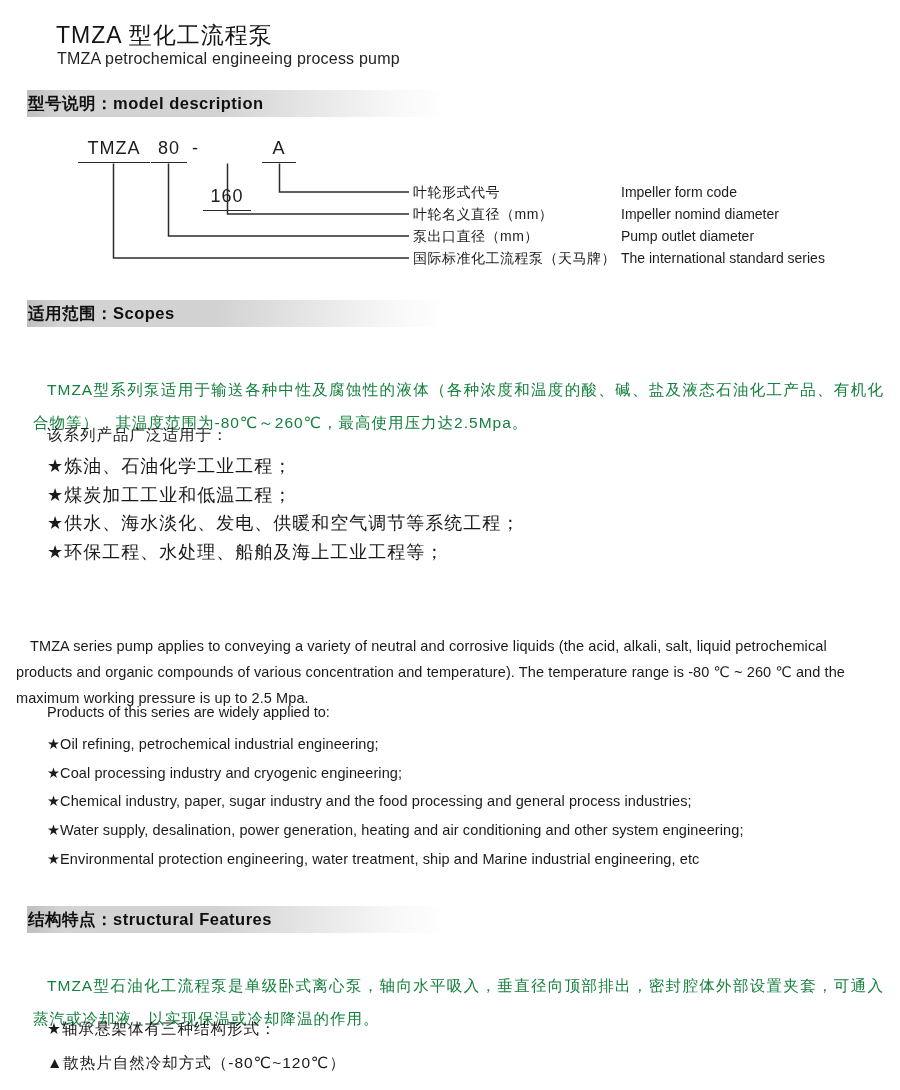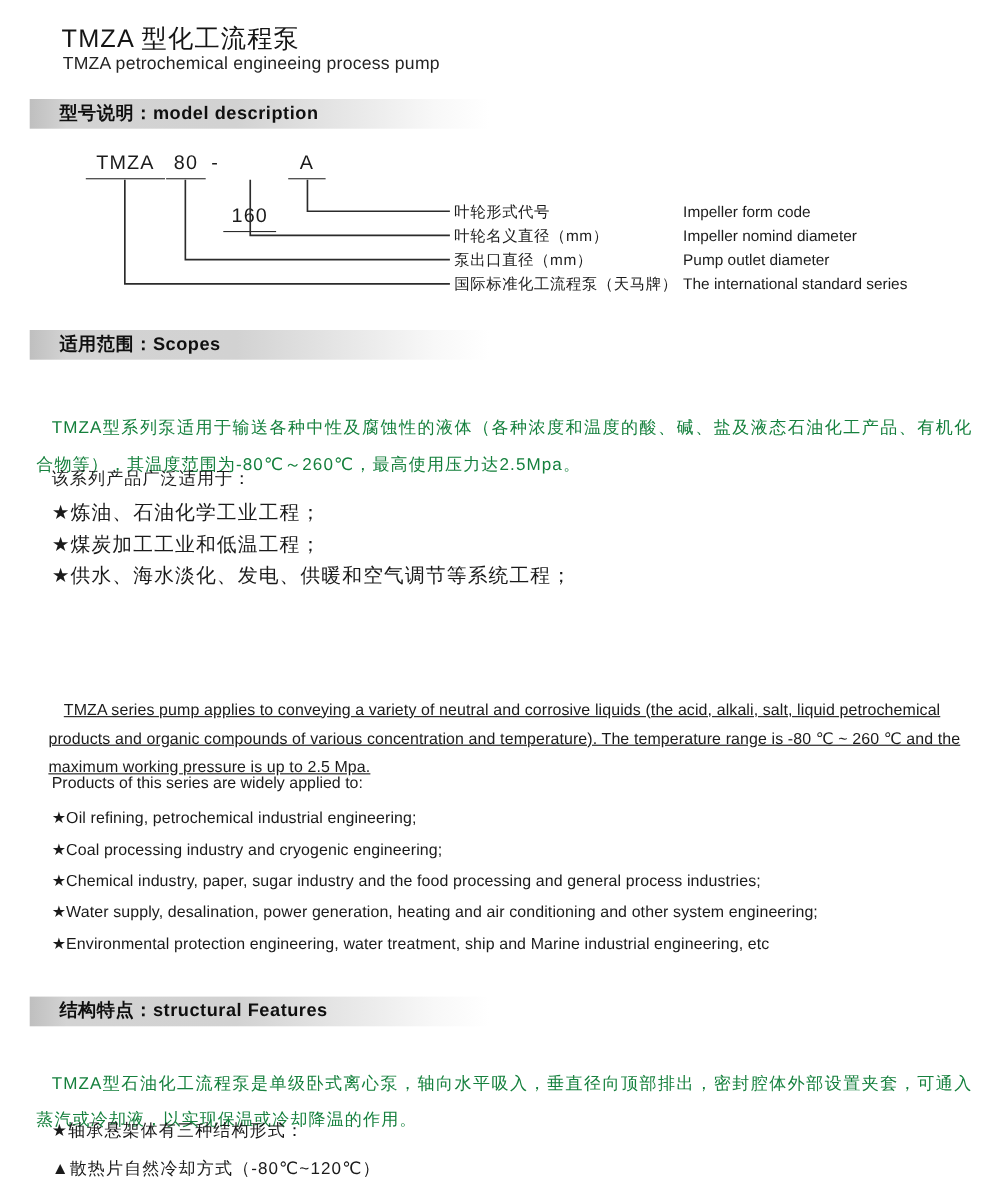--- a/index.html
+++ b/index.html
@@ -20,21 +20,21 @@
     letter-spacing: 1px; color: #151515;
   }
   .doc-subtitle {
     left: 57px; top: 50px;
     font-size: 16px; color: #232323; letter-spacing: 0.2px;
   }
 
   
   .section-bar {
     left: 27px; width: 418px; height: 27px;
-    box-sizing: border-box; padding-left: 27px;
+    box-sizing: border-box; padding-left: 1px;
     background: linear-gradient(to right,
       #bfbfbf 0%, #d3d3d3 8%, #d2d2d2 45%, #e6e6e6 68%, #f8f8f8 88%, #ffffff 100%);
     font-size: 16.5px; font-weight: bold; line-height: 27px;
     color: #0f0f0f; letter-spacing: 0.5px;
   }
   #bar-model    { top: 90px; }
   #bar-scopes   { top: 300px; }
   #bar-features { top: 906px; }
 
   
@@ -70,23 +70,23 @@
   #scopes-list-intro-cn { top: 425px; }
 
   ul.plain { list-style: none; margin: 0; padding: 0; }
   #scopes-items-cn {
     left: 47px; top: 452px;
     font-size: 18px; letter-spacing: 1px; color: #1a1a1a;
   }
   #scopes-items-cn li { line-height: 28.6px; white-space: nowrap; }
 
   .para-en {
-    left: 44px; width: 852px;
+    left: 16px; width: 852px;
     font-size: 14.5px; line-height: 26px;
-    letter-spacing: 0.1px; text-indent: 14px; color: #1a1a1a; text-decoration: underline;
+    letter-spacing: 0.1px; text-indent: 14px; color: #1a1a1a;
   }
   #scopes-intro-en { top: 618px; }
 
   #scopes-list-intro-en { left: 47px; top: 704px; font-size: 14.5px; color: #1a1a1a; }
   #scopes-items-en {
     left: 47px; top: 730px;
     font-size: 14.5px; color: #1a1a1a; letter-spacing: 0.1px;
   }
   #scopes-items-en li { line-height: 28.7px; white-space: nowrap; }
 
@@ -139,20 +139,21 @@
 <div class="abs section-bar" id="bar-scopes">适用范围：Scopes</div>
 
 <p class="abs para-cn" id="scopes-intro-cn">TMZA型系列泵适用于输送各种中性及腐蚀性的液体（各种浓度和温度的酸、碱、盐及液态石油化工产品、有机化合物等），其温度范围为-80℃～260℃，最高使用压力达2.5Mpa。</p>
 
 <div class="abs line-cn" id="scopes-list-intro-cn">该系列产品广泛适用于：</div>
 
 <ul class="abs plain" id="scopes-items-cn">
   <li>★炼油、石油化学工业工程；</li>
   <li>★煤炭加工工业和低温工程；</li>
   <li>★供水、海水淡化、发电、供暖和空气调节等系统工程；</li>
+  <li>★环保工程、水处理、船舶及海上工业工程等；</li>
 </ul>
 
 <p class="abs para-en" id="scopes-intro-en">TMZA series pump applies to conveying a variety of neutral and corrosive liquids (the acid, alkali, salt, liquid petrochemical products and organic compounds of various concentration and temperature). The temperature range is -80 ℃ ~ 260 ℃ and the maximum working pressure is up to 2.5 Mpa.</p>
 
 <div class="abs" id="scopes-list-intro-en">Products of this series are widely applied to:</div>
 
 <ul class="abs plain" id="scopes-items-en">
   <li>★Oil refining, petrochemical industrial engineering;</li>
   <li>★Coal processing industry and cryogenic engineering;</li>
   <li>★Chemical industry, paper, sugar industry and the food processing and general process industries;</li>

